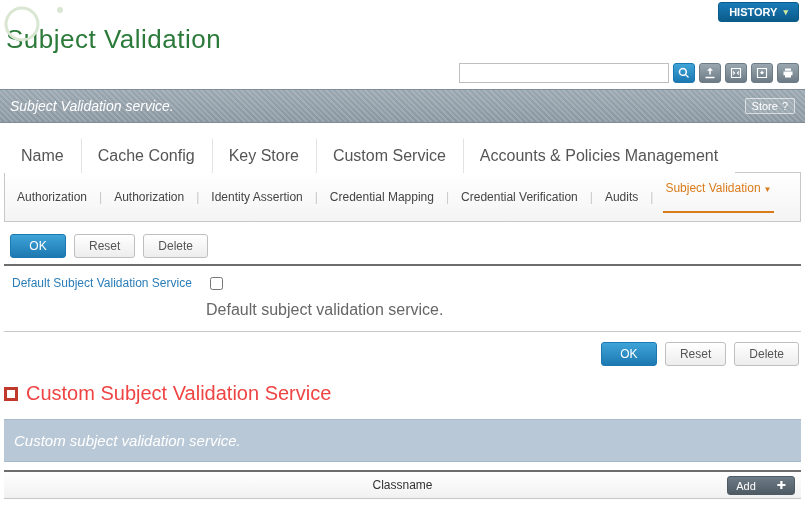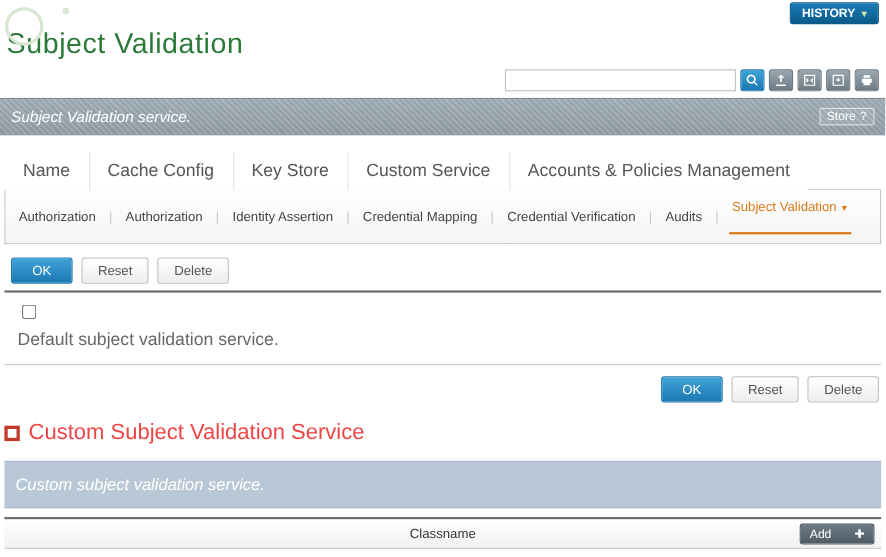--- a/index.html
+++ b/index.html
@@ -323,20 +323,21 @@
 
 <div class="legend-row">
   <div class="btns">
     <button class="btn primary">OK</button>
     <button class="btn">Reset</button>
     <button class="btn">Delete</button>
   </div>
 </div>
 
 <div class="form-row">
+  <div class="flabel">Default Subject Validation Service</div>
   <div class="fctrl">
     <input type="checkbox" class="checkbox" style="">
     <span class="desc">Default subject validation service.</span>
   </div>
 </div>
 
 <div class="actions2">
     <button class="btn primary">OK</button>
     <button class="btn">Reset</button>
     <button class="btn">Delete</button>

